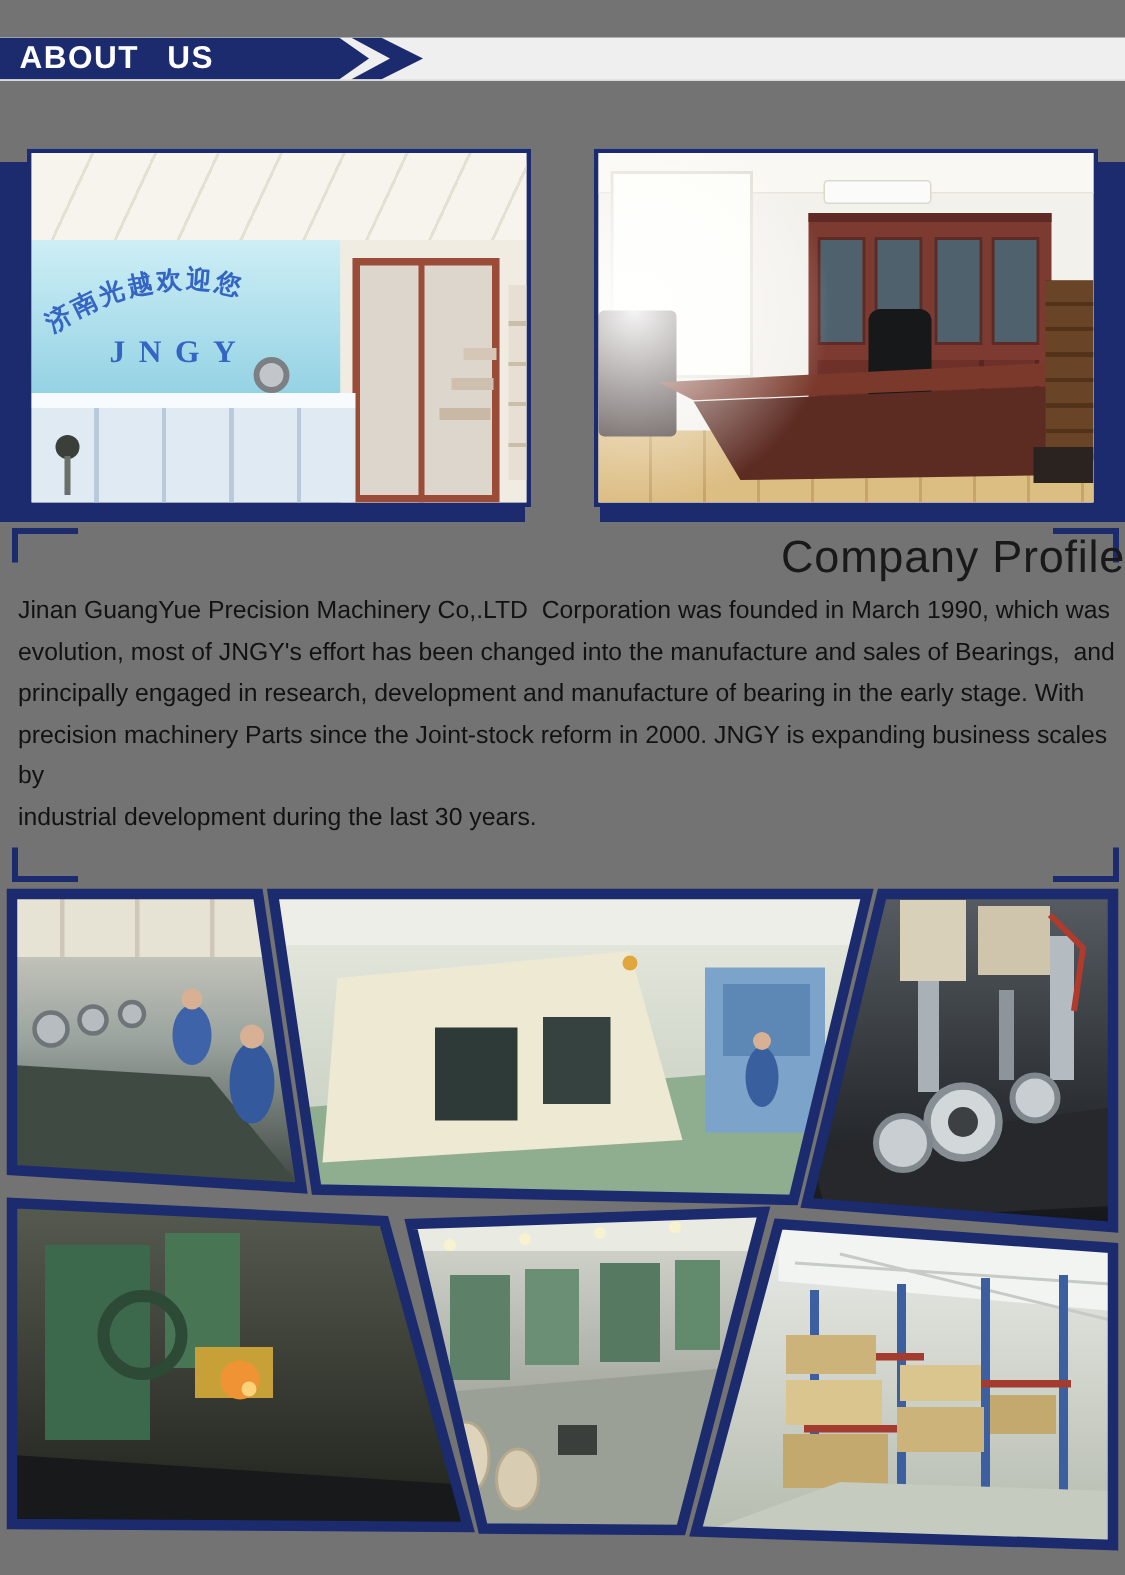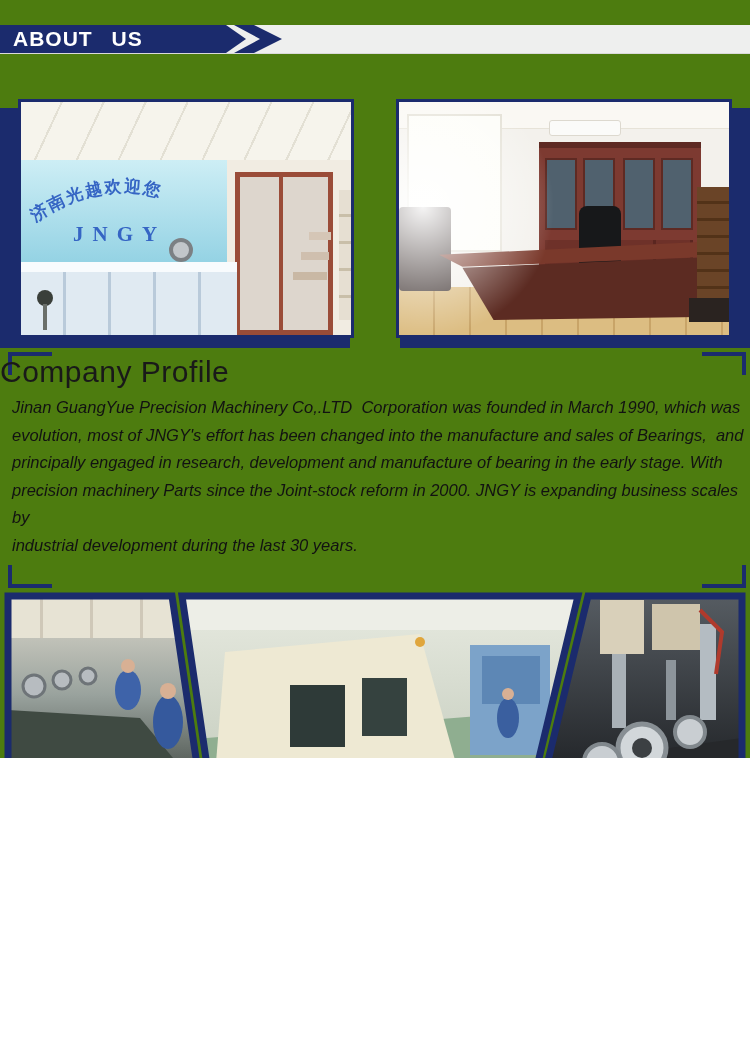--- a/index.html
+++ b/index.html
@@ -1,16 +1,16 @@
 <!DOCTYPE html>
 <html><head>
 <meta charset="utf-8">
 <style>
   html,body{margin:0;padding:0;background:#ffffff;}
-  .page{position:relative;width:750px;height:758px;background:#4d7c0f;overflow:hidden;
+  .page{position:relative;width:750px;height:1050px;background:#737373;overflow:hidden;
         font-family:"Liberation Sans",sans-serif;}
 
   
   .banner{position:absolute;top:25px;left:0;width:750px;height:28px;background:#eeefee;
           border-bottom:1px solid #dadada;}
   .banner-bar{position:absolute;top:0;left:0;width:246px;height:28px;background:#1b2b6d;
               clip-path:polygon(0 0,226px 0,246px 50%,226px 100%,0 100%);}
   .banner-label{position:absolute;left:13px;top:0;line-height:28px;color:#ffffff;
                 font-size:21px;font-weight:bold;letter-spacing:1px;word-spacing:12px;}
   .banner-chev{position:absolute;top:0;left:234px;width:48px;height:28px;background:#1b2b6d;
@@ -73,25 +73,25 @@
   .of-sculpt{left:298px;top:85px;width:32px;height:120px;background:#6a4427;
     background-image:repeating-linear-gradient(180deg,transparent 0 14px,#523218 14px 17px);}
   .of-sculpt-base{left:290px;top:196px;width:40px;height:24px;background:#2a2320;}
 
   
   .bracket{position:absolute;width:40px;height:19px;border:0 solid #1b2b6d;}
   .br-tl{left:8px;top:352px;border-top-width:4px;border-left-width:4px;}
   .br-tr{left:702px;top:352px;border-top-width:4px;border-right-width:4px;}
   .br-bl{left:8px;top:565px;border-bottom-width:4px;border-left-width:4px;}
   .br-br{left:702px;top:565px;border-bottom-width:4px;border-right-width:4px;}
-  .profile-title{position:absolute;top:355px;left:0;width:750px;text-align:left;
+  .profile-title{position:absolute;top:355px;left:0;width:750px;text-align:right;
     font-size:30px;font-weight:400;color:#191919;letter-spacing:0.5px;}
   .profile-text{position:absolute;top:394px;left:12px;width:733px;color:#121212;
     font-size:16.5px;line-height:27.5px;}
-  .profile-text div{white-space:pre-wrap;font-style:italic;}
+  .profile-text div{white-space:pre-wrap;}
 
   
   .collage{position:absolute;top:590px;left:0;width:750px;height:460px;}
   .frame{fill:none;stroke:#1b2b6d;stroke-width:7;}
 </style>
 </head>
 <body>
 
 <div class="page">
 

